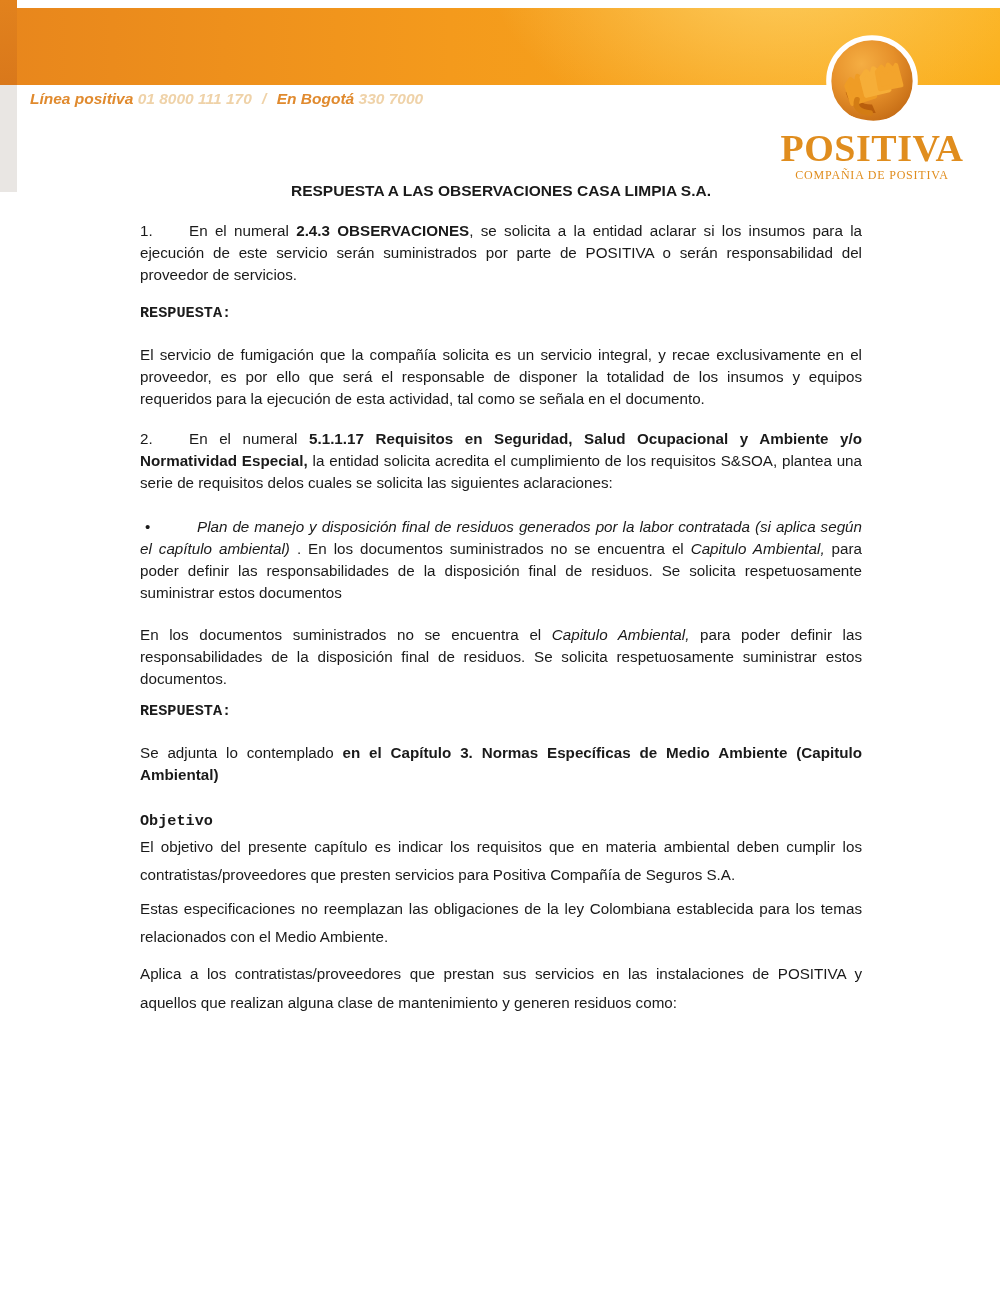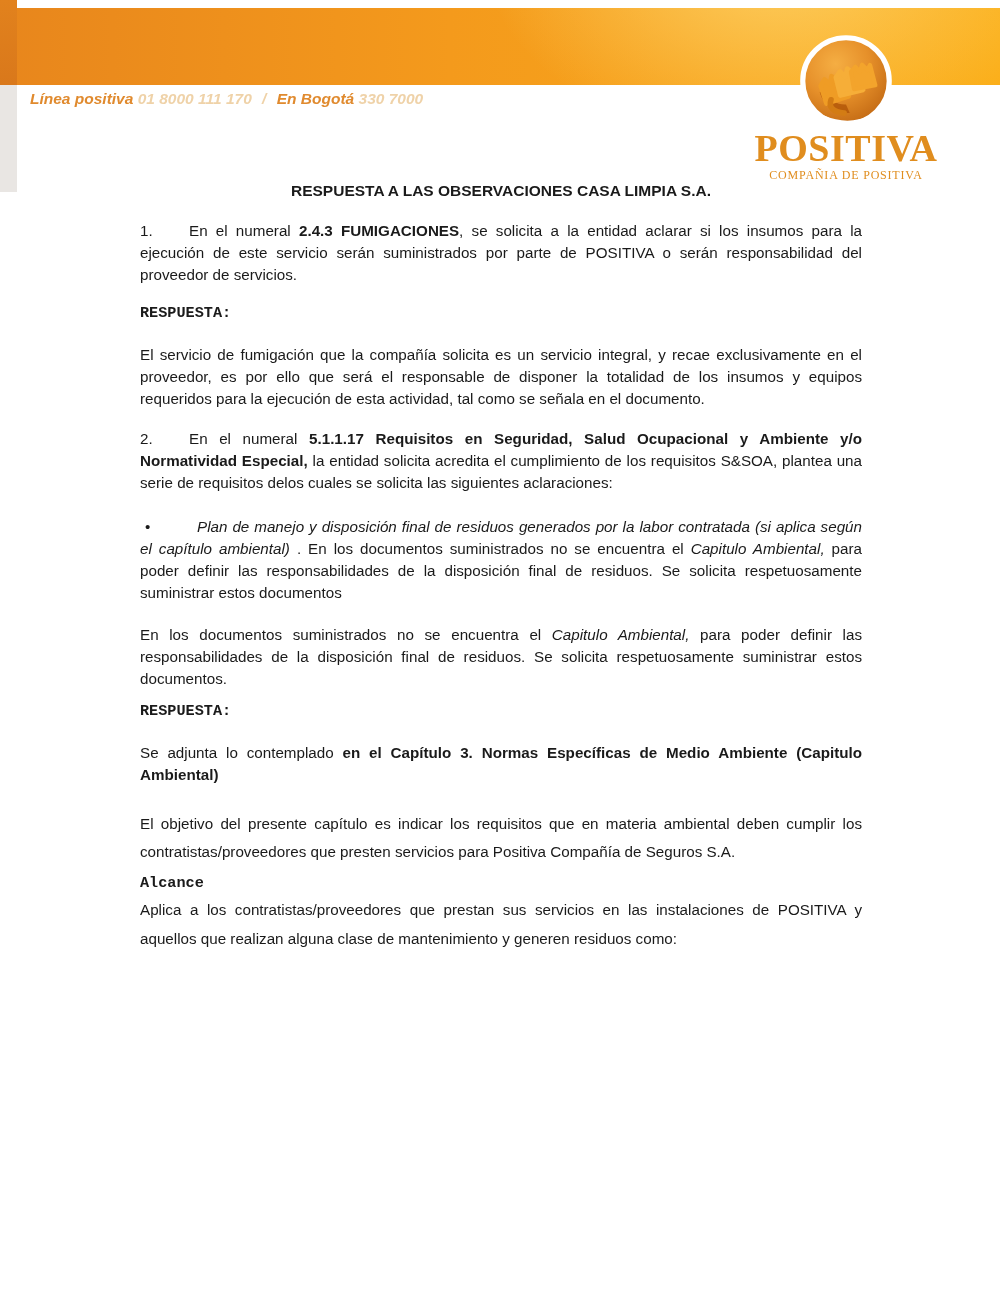--- a/index.html
+++ b/index.html
@@ -39,21 +39,21 @@
   
   .contact{
     position:absolute;left:30px;top:90px;
     font-size:15.5px;font-style:italic;white-space:nowrap;
   }
   .contact .lbl{font-weight:bold;color:var(--accent-orange);}
   .contact .ph{color:var(--phone-light);font-weight:bold;text-align:center;}
   .contact .sep{color:var(--phone-light);font-weight:bold;padding:0 6px;}
   
   .logo{
-    position:absolute;right:56px;top:34px;width:196px;
+    position:absolute;right:30px;top:34px;width:196px;
     text-align:center;z-index:5;
   }
   .logo-circle{width:94px;height:94px;margin:0 auto;}
   .logo-word{
     font-family:"Liberation Serif", serif;
     font-size:38px;font-weight:bold;line-height:36px;
     color:var(--logo-orange);letter-spacing:.5px;margin-top:2px;
   }
   .logo-tagline{
     font-family:"Liberation Serif", serif;
@@ -126,38 +126,39 @@
     </svg>
   </div>
   <div class="logo-word">POSITIVA</div>
   <div class="logo-tagline">COMPAÑIA DE POSITIVA</div>
 </div>
 
 <div class="content">
 
   <div class="doc-title">RESPUESTA A LAS OBSERVACIONES CASA LIMPIA S.A.</div>
 
-  <p class="mb16"><span class="pnum">1.</span><span><span>En el numeral </span><span style="font-weight: bold;">2.4.3 FUMIGACIONES</span><span>, se solicita a la entidad aclarar si los insumos para la ejecución de este servicio serán suministrados por parte de POSITIVA o serán responsabilidad del proveedor de servicios.</span></span></p>
+  <p class="mb16"><span class="pnum">1.</span><span><span>En el numeral </span><span style="font-weight: bold;">2.4.3 OBSERVACIONES</span><span>, se solicita a la entidad aclarar si los insumos para la ejecución de este servicio serán suministrados por parte de POSITIVA o serán responsabilidad del proveedor de servicios.</span></span></p>
 
   <p class="heading mb20"><span><span style="font-weight: bold;">RESPUESTA:</span></span></p>
 
   <p class="mb18"><span><span>El servicio de fumigación que la compañía solicita es un servicio integral, y recae exclusivamente en el proveedor, es por ello que será el responsable de disponer la totalidad de los insumos y equipos requeridos para la ejecución de esta actividad, tal como se señala en el documento.</span></span></p>
 
   <p class="mb22"><span class="pnum">2.</span><span><span>En el numeral </span><span style="font-weight: bold;">5.1.1.17 Requisitos en Seguridad, Salud Ocupacional y Ambiente y/o Normatividad Especial,</span><span> la entidad solicita acredita el cumplimiento de los requisitos S&amp;SOA, plantea una serie de requisitos delos cuales se solicita las siguientes aclaraciones:</span></span></p>
 
   <p class="mb20"><span class="pbullet">•</span><span><span style="font-style: italic;">Plan de manejo y disposición final de residuos generados por la labor contratada (si aplica según el capítulo ambiental)</span><span> . En los documentos suministrados no se encuentra el </span><span style="font-style: italic;">Capitulo Ambiental,</span><span> para poder definir las responsabilidades de la disposición final de residuos. Se solicita respetuosamente suministrar estos documentos</span></span></p>
 
 
   <p class="mb10"><span><span>En los documentos suministrados no se encuentra el </span><span style="font-style: italic;">Capitulo Ambiental,</span><span> para poder definir las responsabilidades de la disposición final de residuos. Se solicita respetuosamente suministrar estos documentos.</span></span></p>
 
   <p class="heading mb20"><span><span style="font-weight: bold;">RESPUESTA:</span></span></p>
 
   <p class="mb24"><span><span>Se adjunta lo contemplado </span><span style="font-weight: bold;">en el Capítulo 3. Normas Específicas de Medio Ambiente (Capitulo Ambiental)</span></span></p>
 
+  <p class="heading mb1"><span><span style="font-weight: bold;">Objetivo</span></span></p>
 
   <p class="lh28 mb6"><span><span>El objetivo del presente capítulo es indicar los requisitos que en materia ambiental deben cumplir los contratistas/proveedores que presten servicios para Positiva Compañía de Seguros S.A.</span></span></p>
 
+  <p class="lh28 mb8"><span><span>Estas especificaciones no reemplazan las obligaciones de la ley Colombiana establecida para los temas relacionados con el Medio Ambiente.</span></span></p>
 
-  <p class="heading mb1"><span><span style="font-weight: bold;">Alcance</span></span></p>
 
   <p class="lh29 mb0"><span><span>Aplica a los contratistas/proveedores que prestan sus servicios en las instalaciones de POSITIVA y aquellos que realizan alguna clase de mantenimiento y generen residuos como:</span></span></p>
 
 </div>
 
 </body></html>

